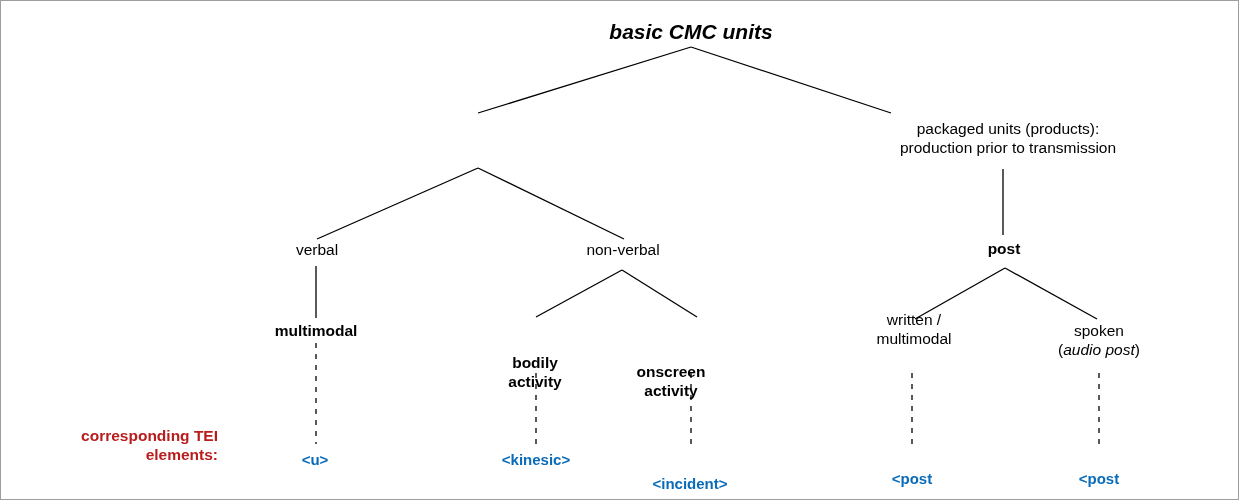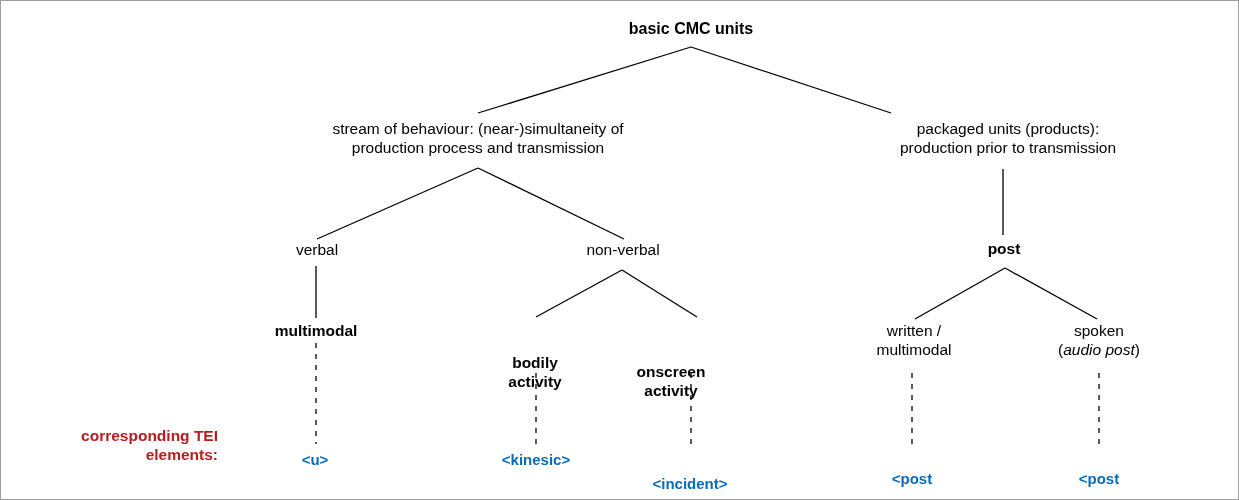--- a/index.html
+++ b/index.html
@@ -29,21 +29,21 @@
   .node {
     position: absolute;
     text-align: center;
     line-height: 1.22;
     white-space: pre-line;
     transform: translateX(-50%);
     font-size: 15.5px;
     color: #000000;
   }
   .node.bold { font-weight: bold; }
-  .node.root { font-size: 16px; font-weight: bold; }
+  .node.root { font-size: 21px; font-weight: bold; font-style: italic; }
   .tei {
     position: absolute;
     text-align: center;
     transform: translateX(-50%);
     color: #0a6cb9;
     font-size: 15px;
     line-height: 1.25;
     white-space: pre-line;
   }
   .tei .l1 { font-weight: bold; display: block; }
@@ -84,41 +84,39 @@
 
     <path d="M315 342 L315 443" stroke="#000" stroke-width="1.3" fill="none" stroke-dasharray="5,6"></path>
     <path d="M535 372 L535 443" stroke="#000" stroke-width="1.3" fill="none" stroke-dasharray="5,6"></path>
     <path d="M690 372 L690 443" stroke="#000" stroke-width="1.3" fill="none" stroke-dasharray="5,6"></path>
     <path d="M911 372 L911 443" stroke="#000" stroke-width="1.3" fill="none" stroke-dasharray="5,6"></path>
     <path d="M1098 372 L1098 443" stroke="#000" stroke-width="1.3" fill="none" stroke-dasharray="5,6"></path>
   </svg>
 
   <div class="node root" style="left:690px; top:18px;">basic CMC units</div>
 
-  <div class="node" style="left:477px; top:119px;">stream of behaviour: (near-)simultaneity of
-production process and transmission</div>
 
   <div class="node" style="left:1007px; top:119px;">packaged units (products):
 production prior to transmission</div>
 
   <div class="node" style="left:316px; top:240px;">verbal</div>
 
   <div class="node" style="left:622px; top:240px;">non-verbal</div>
 
   <div class="node bold" style="left:1003px; top:239px;">post</div>
 
   <div class="node bold" style="left:315px; top:321px;">multimodal</div>
 
   <div class="node bold" style="left:534px; top:321px;margin-top:32px;">bodily
 activity</div>
 
   <div class="node bold" style="left:670px; top:321px;margin-top:41px;">onscreen
 activity</div>
 
-  <div class="node" style="left:913px; top:321px;">written /
+  <div class="node" style="left:913px; top:310px;">written /
 multimodal</div>
 
   <div class="node" style="left:1098px; top:321px;"><span>spoken</span><br><span>(</span><span class="it">audio post</span><span>)</span></div>
 
   <div class="tei-legend" style="left:22px; top:425px; width:195px;">corresponding TEI
 elements:</div>
 
   <div class="tei single" style="left:314px; top:450px;">&lt;u&gt;</div>
 
   <div class="tei single" style="left:535px; top:450px;">&lt;kinesic&gt;</div>

